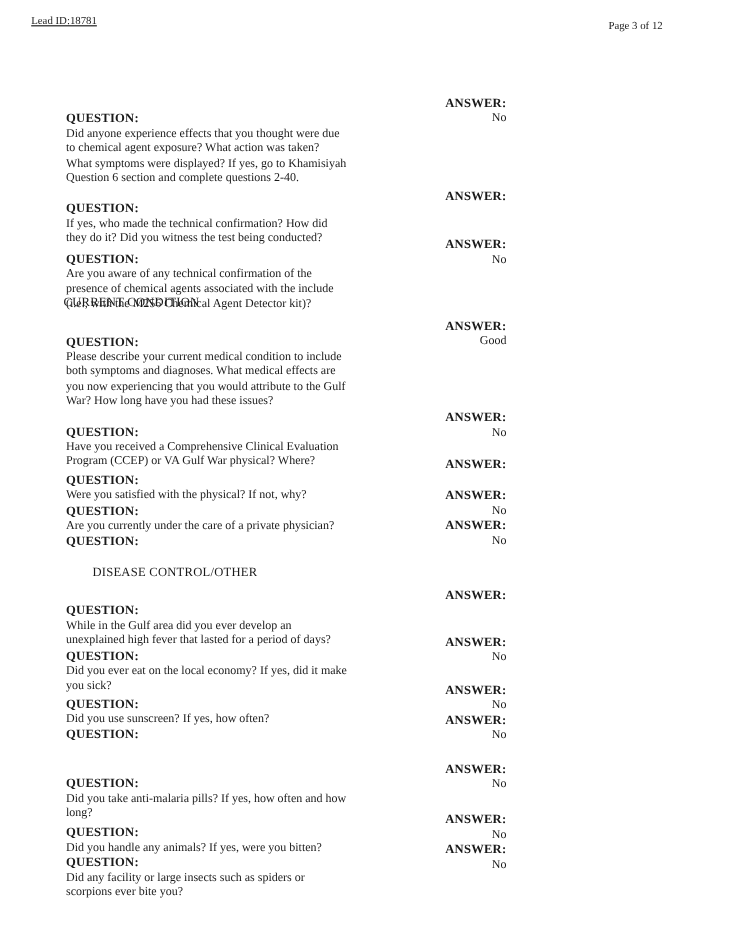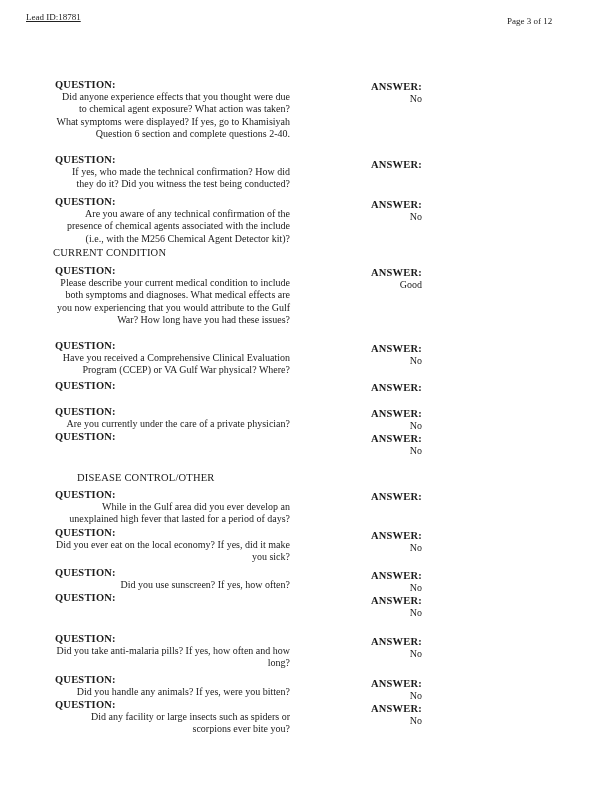--- a/index.html
+++ b/index.html
@@ -1,23 +1,23 @@
 <!DOCTYPE html>
 <html><head>
   <meta charset="utf-8">
   <style>
     html, body { margin: 0; padding: 0; background: #ffffff; }
     body { width: 612px; height: 792px; position: relative; overflow: hidden;
            font-family: "Liberation Serif", "DejaVu Serif", serif; color: #1a1a1a; }
     .hdr { position: absolute; font-size: 9px; color: #222; }
     .lead { left: 26px; top: 12px; text-decoration: underline; }
     .pageno { left: 507px; top: 16px; text-align: center; }
-    .q { position: absolute; left: 55px; width: 235px; }
+    .q { position: absolute; left: 55px; width: 235px; margin-top: 15px; }
     .qlabel { font-weight: bold; font-size: 10.5px; line-height: 13px; letter-spacing: 0.2px; }
-    .qtext { font-size: 10px; line-height: 12.4px; text-align: right; }
+    .qtext { font-size: 10px; line-height: 12.4px; }
     .a { position: absolute; left: 302px; width: 120px; text-align: right; }
     .alabel { font-weight: bold; font-size: 10.5px; line-height: 13px; letter-spacing: 0.2px; }
     .atext { font-size: 10px; line-height: 12.4px; }
     .section { position: absolute; left: 53px; font-weight: normal; font-size: 10.5px; letter-spacing: 0.2px; }
   </style>
 </head>
 <body>
 
 <div class="hdr lead">Lead ID:18781</div>
 <div class="hdr pageno">Page  3 of  12</div>
@@ -64,20 +64,21 @@
   <div class="qlabel">QUESTION:</div>
   <div class="qtext">Have you received a Comprehensive Clinical Evaluation Program (CCEP) or VA Gulf War physical?  Where?</div>
 </div>
 <div class="a" style="top:342px;">
   <div class="alabel">ANSWER:</div>
   <div class="atext">No</div>
 </div>
 
 <div class="q" style="top:379px;">
   <div class="qlabel">QUESTION:</div>
+  <div class="qtext">Were you satisfied with the physical?  If not, why?</div>
 </div>
 <div class="a" style="top:381px;">
   <div class="alabel">ANSWER:</div>
   <div class="atext"></div>
 </div>
 
 <div class="q" style="top:405px;">
   <div class="qlabel">QUESTION:</div>
   <div class="qtext">Are you currently under the care of a private physician?</div>
 </div>

